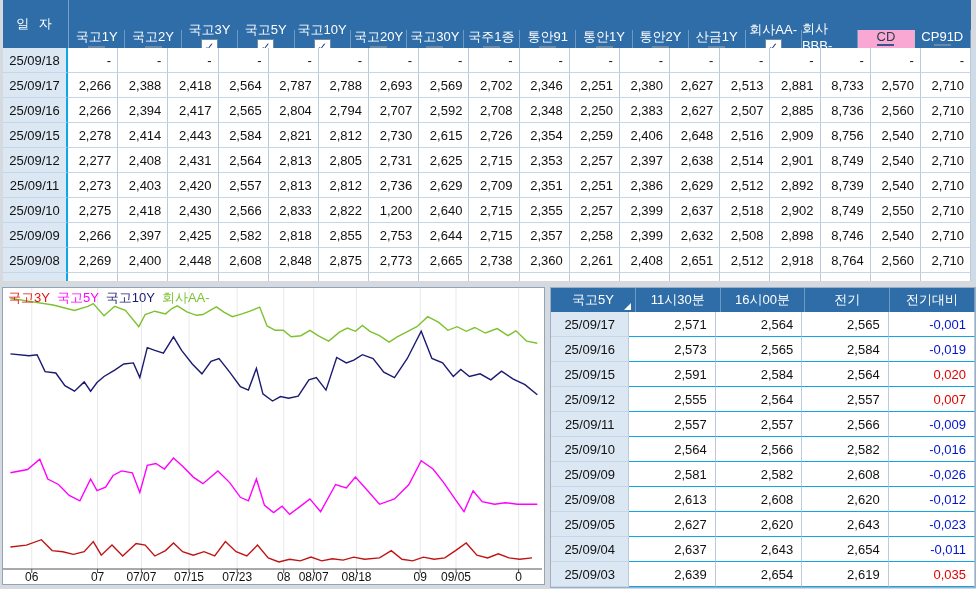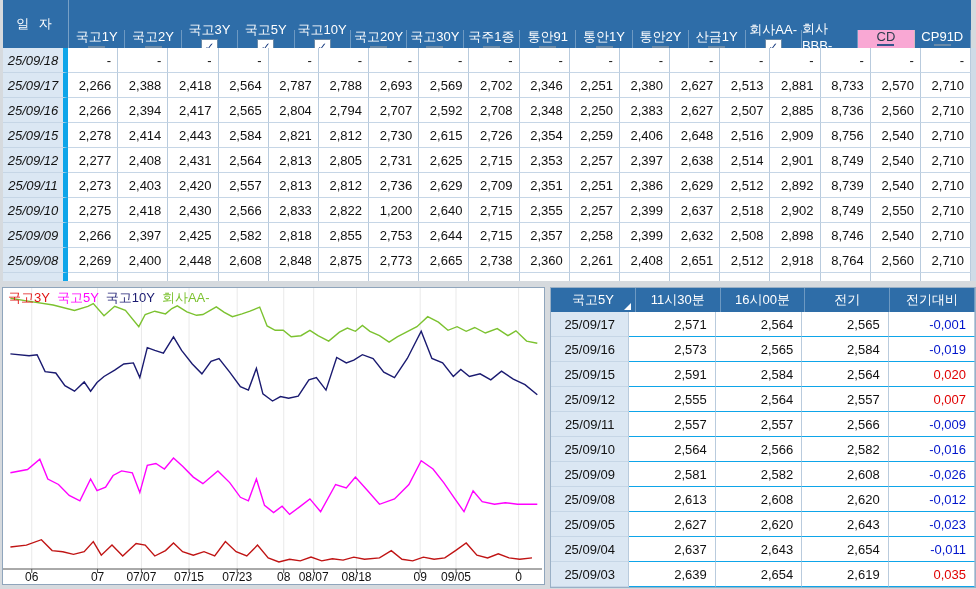--- a/index.html
+++ b/index.html
@@ -10,22 +10,22 @@
   .header-row{display:flex;height:48px;background:#2e6da8;}
   .date-head{width:65px;flex:none;display:flex;align-items:center;justify-content:center;
              color:#fff;letter-spacing:3px;border-right:1px solid rgba(255,255,255,.35);}
   .col-head{flex:1 1 0;display:flex;flex-direction:column;align-items:center;justify-content:center;
             padding:2px 0 5px;color:#fff;border-right:1px solid rgba(255,255,255,.30);box-sizing:border-box;margin-top:30px;}
   .col-head.hl{background:#f9a8d4;color:#2a3b4d;border-right:1px solid #d8b8bc;}
   .cbx{width:15px;height:15px;background:#fff;border:1px solid #6a8aa8;box-sizing:content-box;
        font-size:12px;line-height:14px;text-align:center;color:#16397e;font-weight:bold;}
   .hl .cbx{border-color:#35558c;}
   .row{display:flex;height:25px;}
-  .date-cell{width:65px;flex:none;background:#dbe7f3;border-right:5px solid #0ea5e9;border-bottom:1px solid #c6d6e6;
-             display:flex;align-items:center;justify-content:center;box-sizing:border-box;font-style:italic;}
+  .date-cell{width:65px;flex:none;background:#dbe7f3;border-right:2px solid #0ea5e9;border-bottom:1px solid #c6d6e6;
+             display:flex;align-items:center;justify-content:center;box-sizing:border-box;}
   .val-cell{flex:1 1 0;background:#fff;border-right:1px solid #b9cbdd;border-bottom:1px solid #c6d6e6;
             display:flex;align-items:center;justify-content:flex-end;padding-right:6px;box-sizing:border-box;}
   .partial-row{height:8px;overflow:hidden;}
   .partial-row .date-cell,.partial-row .val-cell{height:25px;}
   .top-scroll{position:absolute;right:0;top:48px;width:5px;height:233px;background:#cfdbe7;}
   
   .chart-panel{position:absolute;left:2px;top:287px;width:541px;height:296px;background:#fff;
                border:1px solid #8fa5bc;}
   .legend{position:absolute;left:5px;top:1px;display:flex;gap:7px;pointer-events:none;z-index:2;}
   .legend span{pointer-events:auto;}

